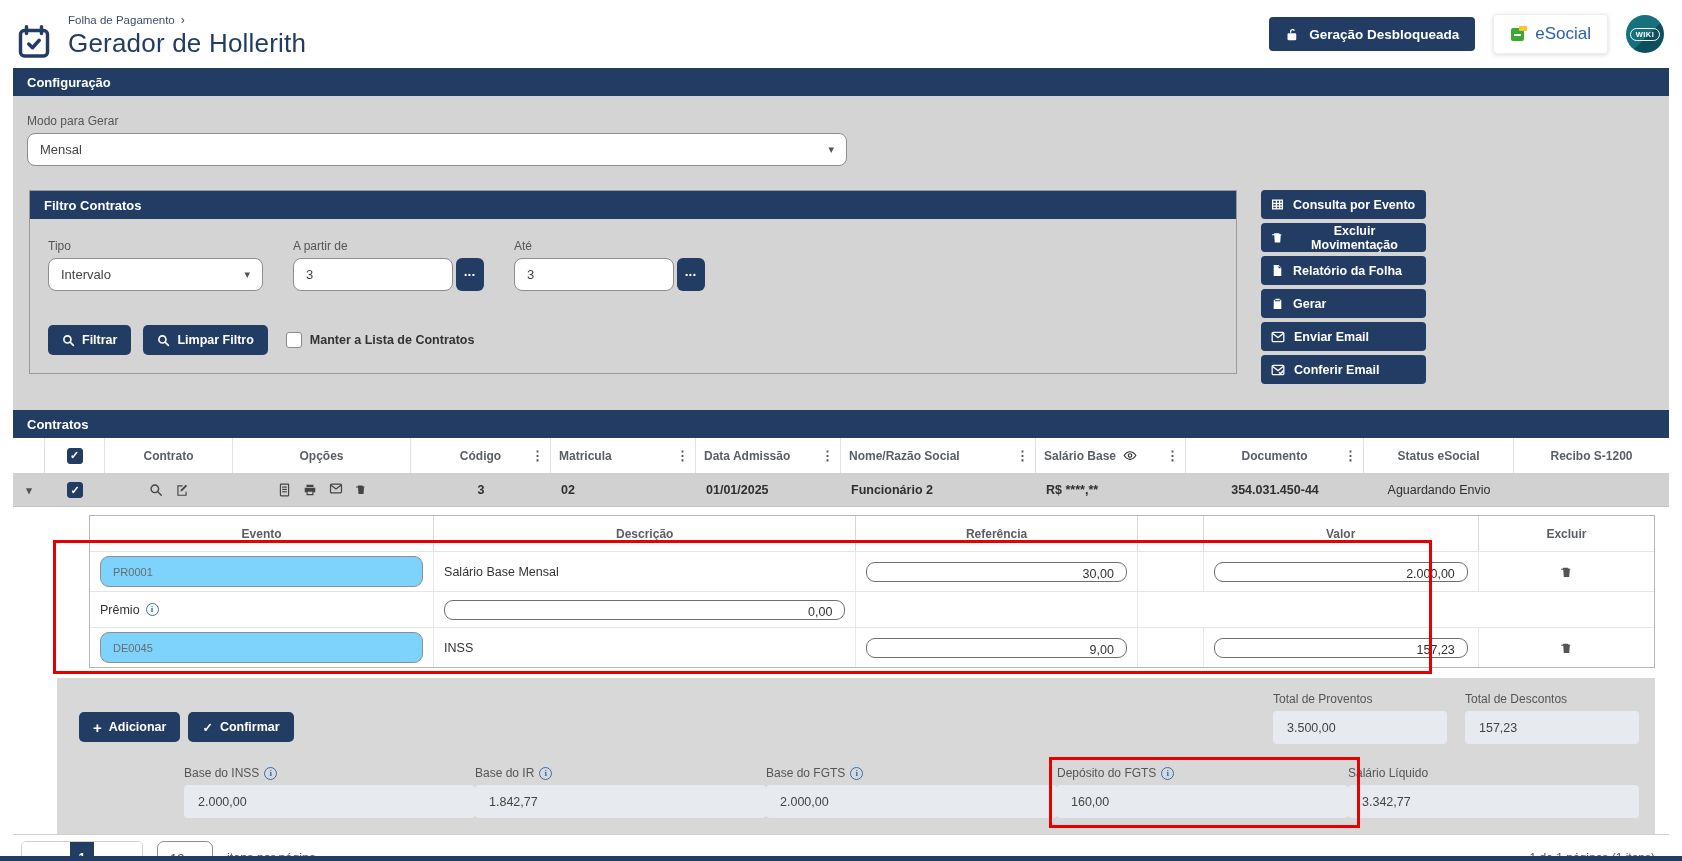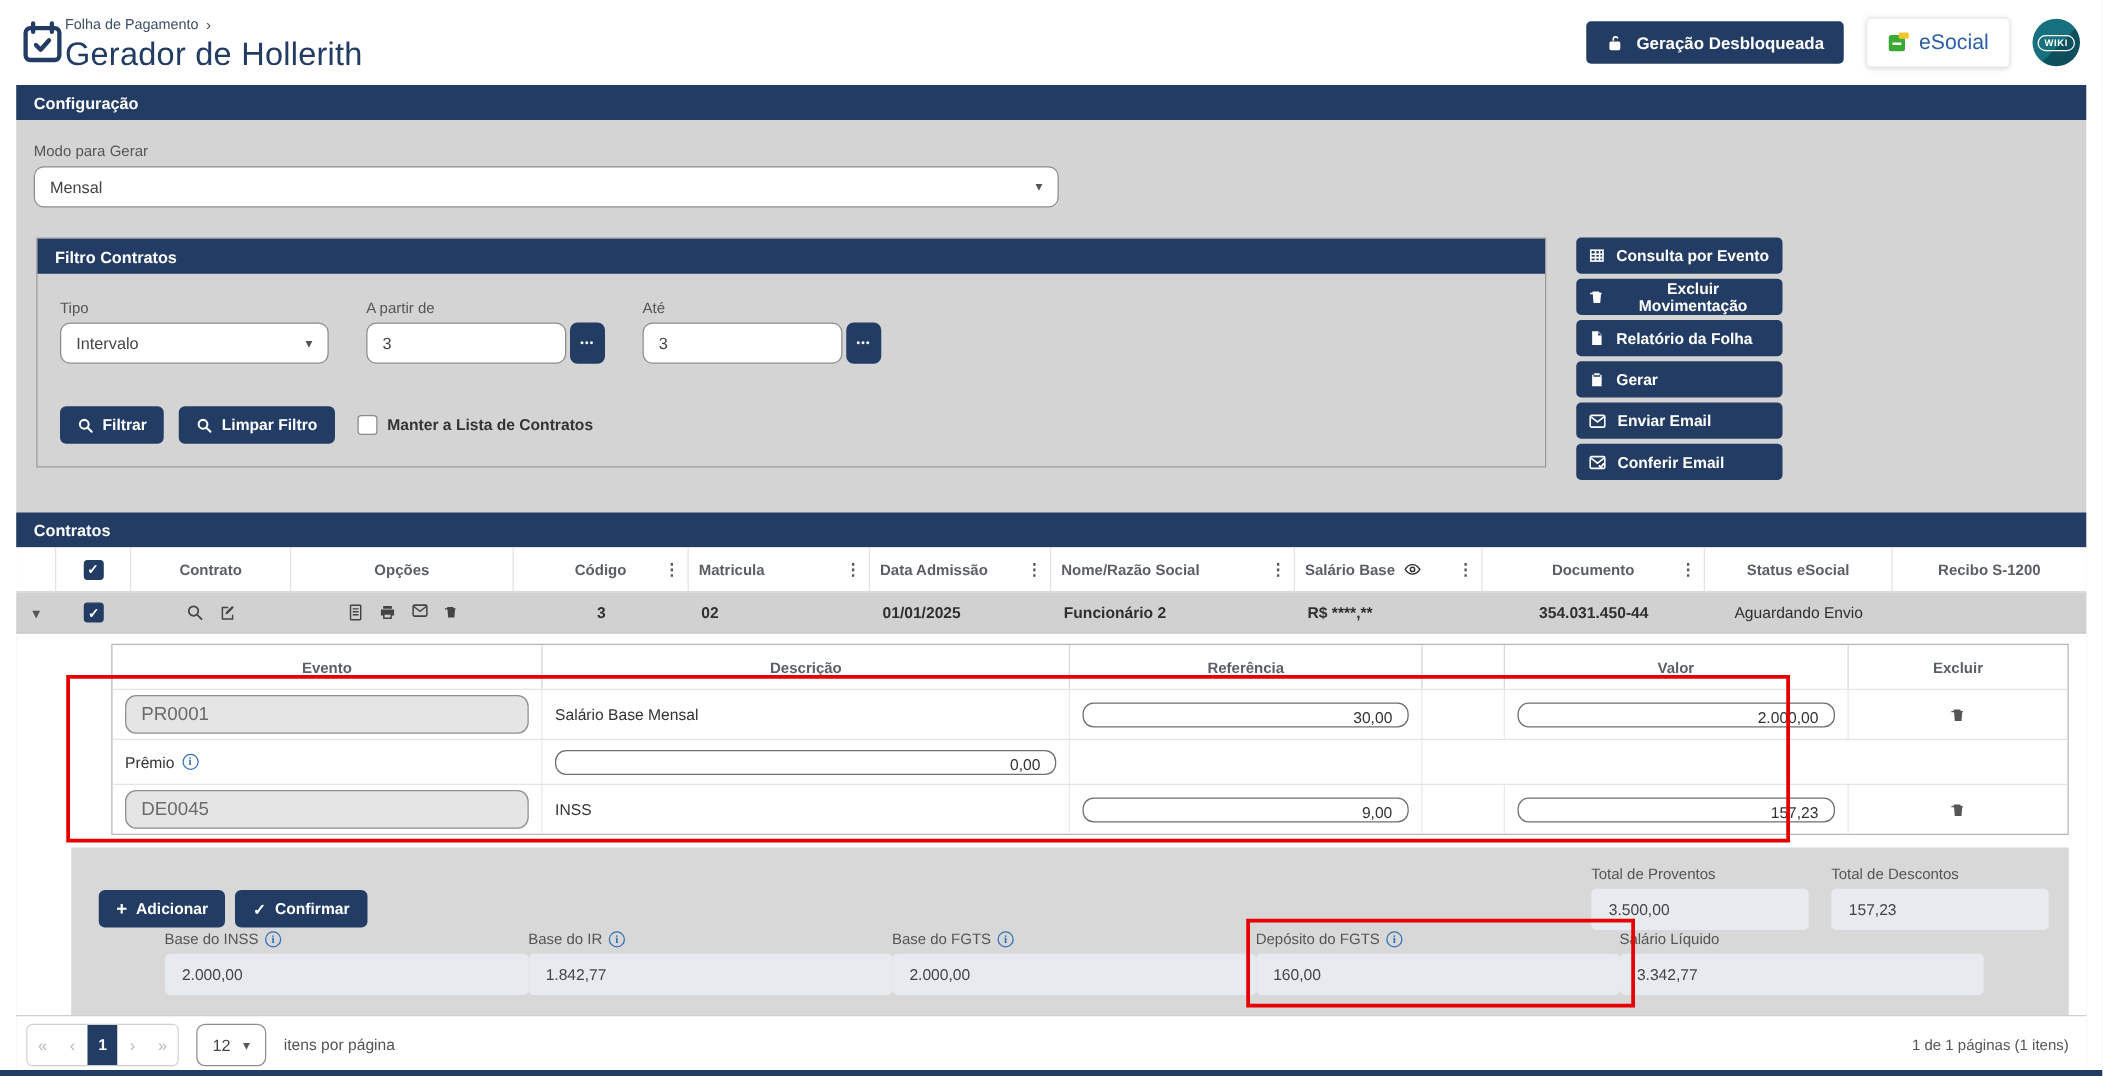--- a/index.html
+++ b/index.html
@@ -1,21 +1,21 @@
 <!DOCTYPE html>
 <html><head>
 <meta charset="utf-8">
 <style>
   * { margin:0; padding:0; box-sizing:border-box; }
   html,body { width:1682px; height:861px; background:#fff; font-family:"Liberation Sans", sans-serif; overflow:hidden; }
   .page { position:relative; width:1682px; height:861px; }
 
   
   .topbar { height:68px; background:#fff; display:flex; align-items:center; justify-content:space-between; padding:0 18px 0 16px; }
-  .topbar-left { display:flex; align-items:flex-start; gap:0; }
+  .topbar-left { display:flex; align-items:flex-end; gap:16px; }
   .app-icon { margin-top:6px; }
   .breadcrumb { font-size:11.5px; color:#3d4f66; display:flex; gap:6px; align-items:center; padding-top:4px; }
   .breadcrumb .crumb-sep { font-size:12px; color:#3d4f66; }
   .page-title { font-size:26px; color:#233c64; font-weight:500; letter-spacing:.2px; margin-top:1px; }
   .topbar-right { display:flex; align-items:center; gap:18px; }
   .btn-navy { background:#233c64; color:#fff; border:none; border-radius:4px; font-family:inherit; cursor:pointer; display:flex; align-items:center; }
   .btn-lock { height:34px; padding:0 16px; font-size:13.5px; font-weight:bold; gap:9px; }
   .btn-esocial { background:#fff; border:1px solid #eee; box-shadow:0 1px 4px rgba(0,0,0,.15); border-radius:4px; height:40px; padding:0 16px; display:flex; align-items:center; gap:7px; cursor:pointer; }
   .esocial-label { color:#2c5fa8; font-size:17px; }
   .wiki-badge { width:38px; height:38px; border-radius:50%; background:linear-gradient(135deg,#17707e 55%,#0d4f5c 56%); display:flex; align-items:center; justify-content:center; cursor:pointer; }
@@ -66,38 +66,38 @@
 
   
   .detail { background:#fff; padding:8px 14px 0 76px; position:relative; }
   .subtable { border:1px solid #b6b6b6; position:relative; background:#fff; }
   .strow { display:grid; grid-template-columns:22% 27% 18% 4.2% 17.6% 1fr; }
   .sthead .stc { font-size:12px; color:#5a5f66; font-weight:bold; text-align:center; padding:5px 0; border-right:1px solid #d8d8d8; }
   .sthead .stc:last-child { border-right:none; }
   .strow.body { border-top:1px solid #e4e4e4; }
   .stc { padding:4px 10px; display:flex; align-items:center; border-right:1px solid #e9e9e9; min-height:35px; }
   .stc:last-child { border-right:none; }
-  .evt-input { width:100%; height:31px; background:#e5e5e5; border:1px solid #8f8f8f; border-radius:9px; display:flex; align-items:center; padding:0 12px; font-size:15px; color:#6b6b6b; }
+  .evt-input { width:100%; height:31px; background:#7dd3fc; border:1px solid #8f8f8f; border-radius:9px; display:flex; align-items:center; padding:0 12px; font-size:11px; color:#6b6b6b; }
   .desc-text { font-size:12.5px; color:#333; display:flex; align-items:center; gap:6px; }
   .val-input { width:100%; height:20px; background:#fff; border:1px solid #6f6f6f; border-radius:9px; display:flex; align-items:flex-end; justify-content:flex-end; padding:0 12px; font-size:12.5px; color:#333; }
   .val-readonly { border:none; background:#dde3ec; border-radius:4px; color:#4a4a4a; }
   .trash-cell { justify-content:center; }
   .info-icon { width:13px; height:13px; border:1.4px solid #2f6fb2; border-radius:50%; color:#2f6fb2; font-size:9px; font-weight:bold; font-family:"Liberation Serif",serif; display:inline-flex; align-items:center; justify-content:center; line-height:1; }
 
   .red-rect { position:absolute; border:3px solid #e60000; pointer-events:none; z-index:5; }
   .rect-rows { left:-37px; right:14.2%; top:24px; bottom:-7px; }
 
   .detail-footer { background:#d9d8d8; margin:10px 0 0 -32px; padding:14px 16px 16px 22px; }
   .df-row1 { display:flex; justify-content:space-between; align-items:flex-end; }
   .df-buttons { display:flex; gap:8px; padding-bottom:2px; }
   .btn-small { height:30px; padding:0 14px; border-radius:5px; font-size:12.5px; font-weight:bold; gap:7px; }
   .totals { display:flex; gap:18px; }
   .ro-field { background:#e7eaef; border-radius:4px; height:33px; display:flex; align-items:center; padding:0 14px; font-size:12.5px; color:#444; }
   .total-box .ro-field { width:174px; }
-  .df-row2 { display:flex; justify-content:center; }
+  .df-row2 { display:flex; justify-content:flex-end; margin-top:22px; }
   .base-box { width:291px; position:relative; }
   .base-box .ro-field { width:100%; }
   .rect-deposito { left:-8px; right:-12px; top:-9px; bottom:-10px; }
 
   
   .pagination { background:#fff; border-top:1px solid #cfcfcf; height:47px; display:flex; align-items:center; justify-content:space-between; padding:0 14px 0 8px; }
   .pag-left { display:flex; align-items:center; gap:14px; }
   .pager { display:flex; border:1px solid #d0d0d0; border-radius:5px; overflow:hidden; }
   .pg-btn { width:24px; height:32px; display:flex; align-items:center; justify-content:center; color:#b9b9b9; font-size:13px; cursor:pointer; background:#fff; }
   .pg-btn.current { background:#233c64; color:#fff; font-size:12.5px; font-weight:bold; }

